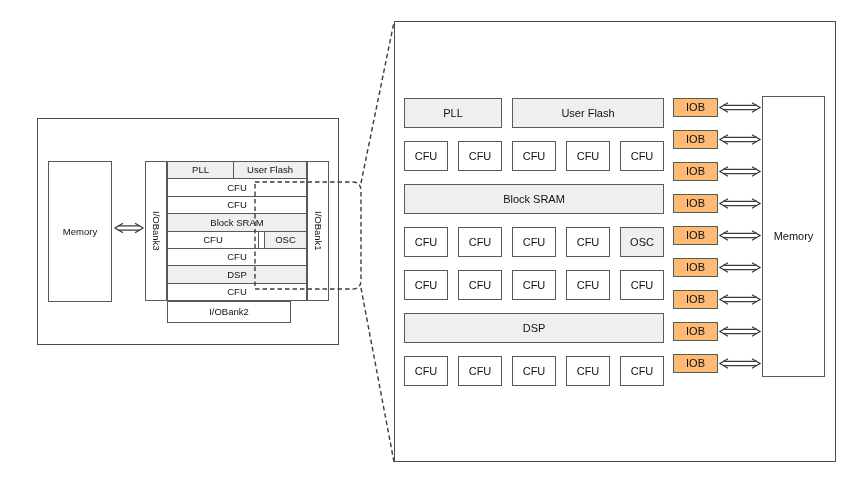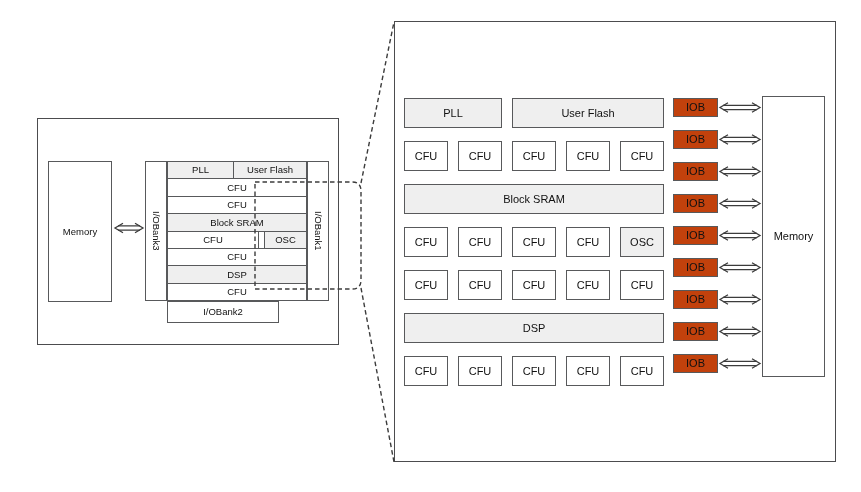--- a/index.html
+++ b/index.html
@@ -7,21 +7,21 @@
     position:relative;width:861px;height:492px;background:#ffffff;overflow:hidden;
     font-family:"Liberation Sans", sans-serif;color:#111111;
   }
   .box{
     position:absolute;border:1px solid #58595b;background:#ffffff;
     display:flex;align-items:center;justify-content:center;
     box-sizing:border-box;line-height:1;white-space:nowrap;
   }
   .outline{position:absolute;border:1px solid #4c4c4e;background:transparent;box-sizing:border-box;}
   .shaded{background:#efefef;}
-  .iob{background:#c2410c;text-align:center;}
+  .iob{background:#fdba74;text-align:center;}
   .lfont{font-size:9.5px;}
   .rfont{font-size:11px;}
   .vtext{writing-mode:vertical-rl;}
   
   .fabric-rows{
     position:absolute;left:167px;top:161px;width:140px;height:140px;
     border:1px solid #58595b;box-sizing:border-box;display:flex;flex-direction:column;
     background:#ffffff;
   }
   .frow{
@@ -47,21 +47,21 @@
 
   <div class="outline" style="left:37px;top:118px;width:302px;height:227px;"></div>
 
   <div class="box lfont" style="left:48px;top:161px;width:64px;height:141px;">Memory</div>
 
 
   <div class="box lfont vtext" style="left:145px;top:161px;width:22px;height:140px;">I/OBank3</div>
 
   <div class="box lfont vtext" style="left:307px;top:161px;width:22px;height:140px;">I/OBank1</div>
 
-  <div class="box lfont" style="left:167px;top:301px;width:112px;height:22px;">I/OBank2</div>
+  <div class="box lfont" style="left:167px;top:301px;width:124px;height:22px;">I/OBank2</div>
 
   <div class="fabric-rows">
     <div class="frow">
       <span class="cell cell-pll shaded">PLL</span>
       <span class="cell cell-uf shaded">User Flash</span>
     </div>
     <div class="frow">CFU</div>
     <div class="frow">CFU</div>
     <div class="frow shaded">Block SRAM</div>
     <div class="frow">

